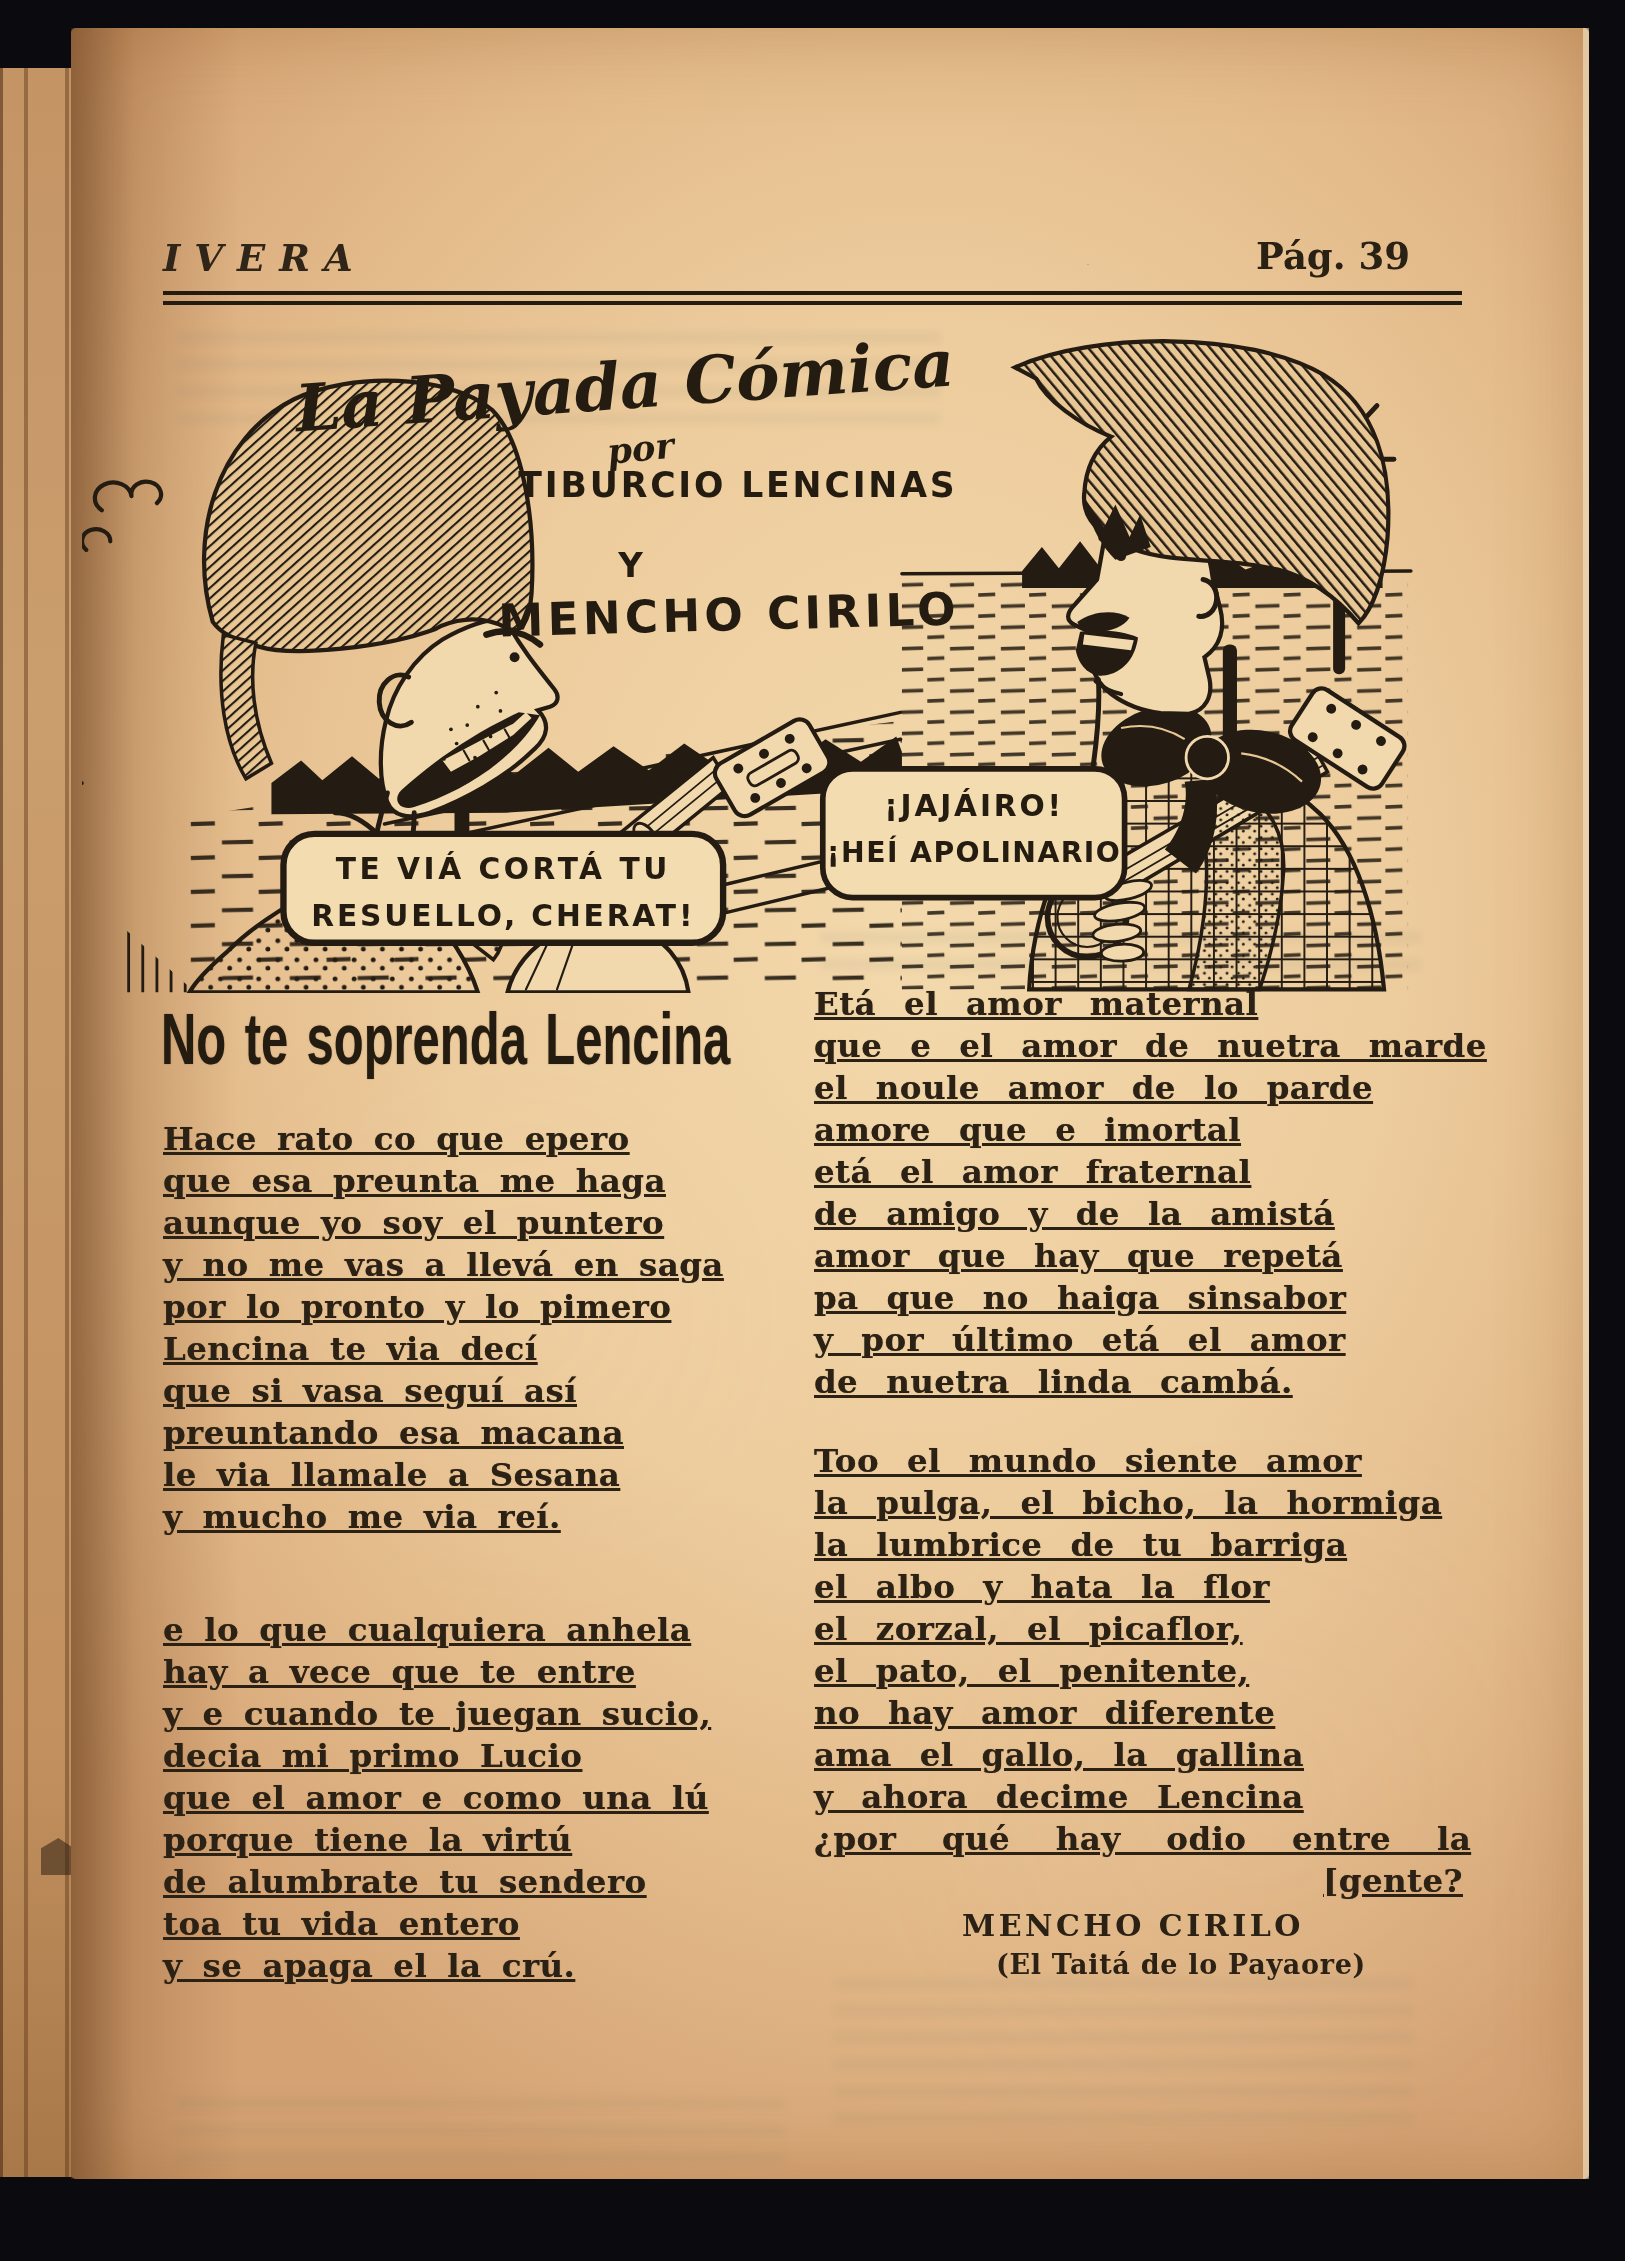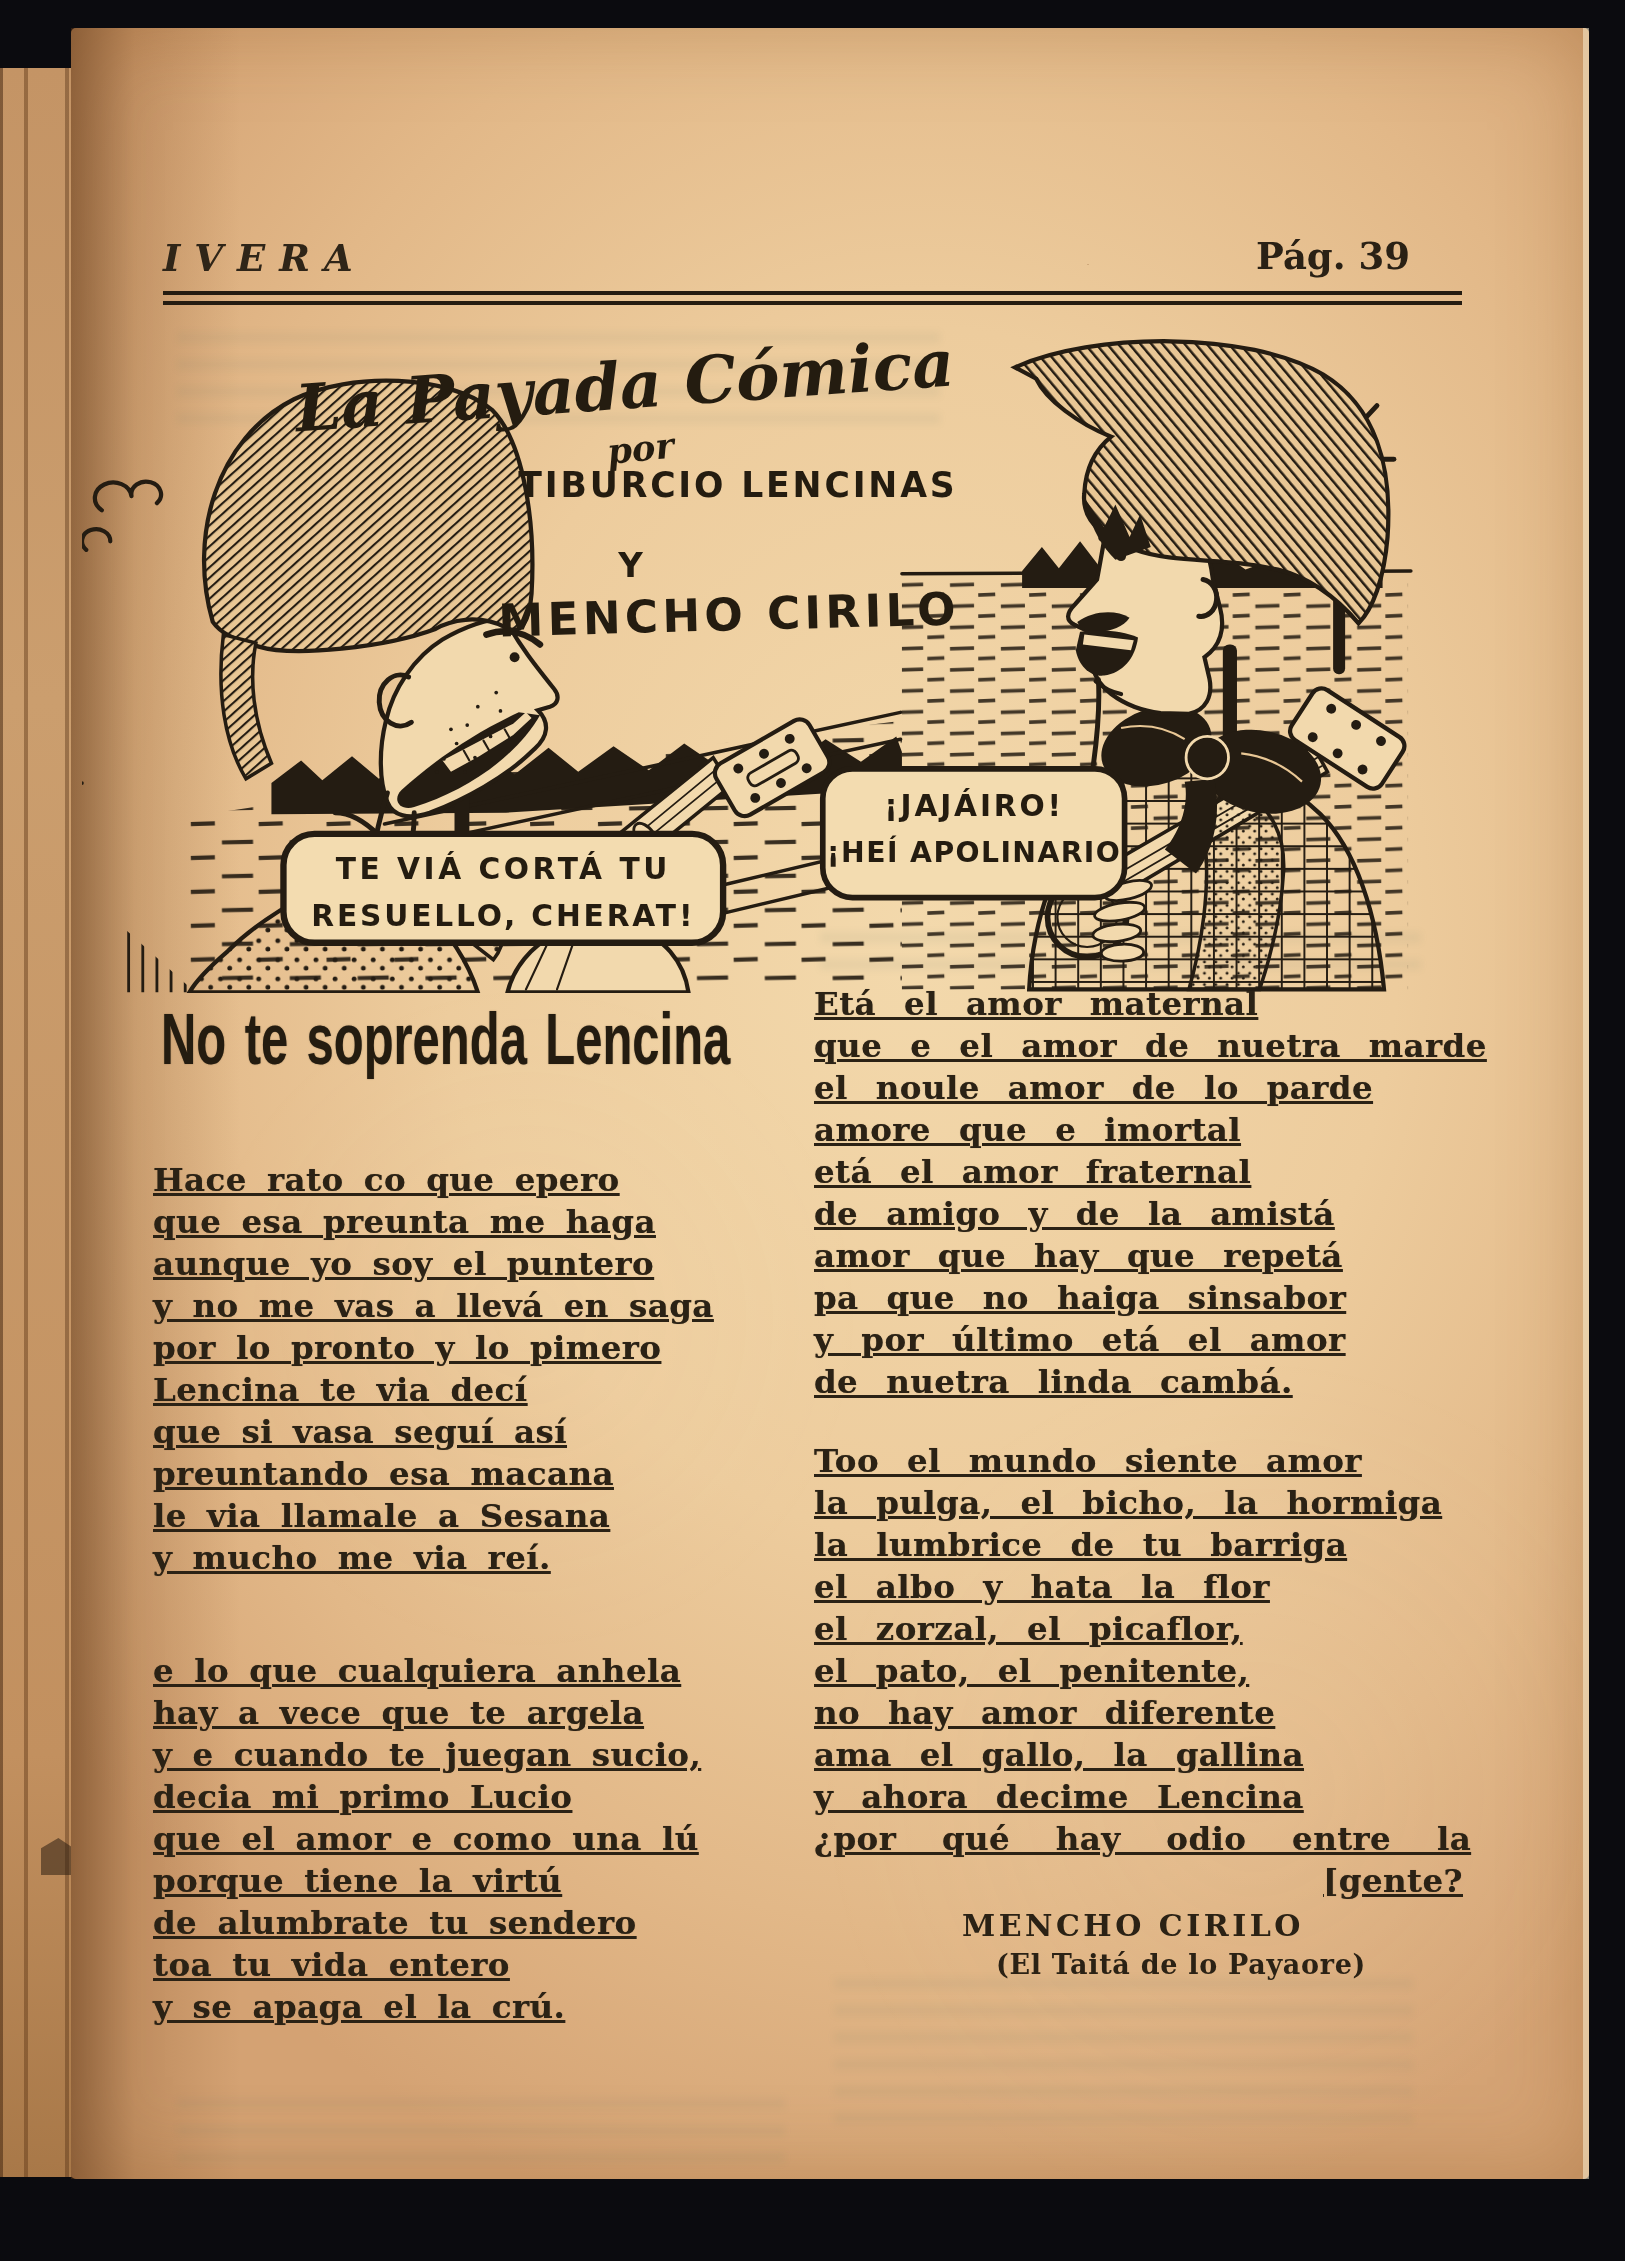--- a/index.html
+++ b/index.html
@@ -44,21 +44,21 @@
   
   .illo{position:absolute;left:10.6px;top:297px;}
   
   .headline{position:absolute;left:90px;top:970px;width:947px;
     font-family:"Liberation Sans","DejaVu Sans",sans-serif;font-weight:bold;font-size:72px;
     color:#241c10;letter-spacing:0;word-spacing:7px;white-space:nowrap;
     transform:scaleX(.68);transform-origin:left center;text-shadow:0 0 1.4px rgba(35,25,10,.5);}
   .stanza{position:absolute;color:#2b2215;font-family:"DejaVu Serif",serif;font-weight:bold;
     font-size:32.5px;line-height:42px;text-shadow:0 0 0.7px rgba(40,30,15,.55);}
   .stanza .line{white-space:nowrap;letter-spacing:0.4px;text-decoration:underline;}
-  .col-l{left:82px;width:644px;word-spacing:8.5px;margin-top:41px;}
+  .col-l{left:92px;width:644px;word-spacing:8.5px;}
   .col-r{left:743px;width:649px;word-spacing:16.3px;}
   .s-l1{top:1090px;} .s-l2{top:1581px;}
   .s-r1{top:955px;} .s-r2{top:1412px;}
   .s-r2 .line:nth-child(10){word-spacing:34px;}
   .s-r2 .line:nth-child(11){text-align:right;word-spacing:0;}
   .signature{position:absolute;left:743px;top:1880px;width:649px;color:#2b2215;}
   .sig-name{font-family:"DejaVu Serif",serif;font-weight:bold;font-size:30px;letter-spacing:3.5px;
     padding-left:148px;white-space:nowrap;}
   .sig-sub{font-family:"DejaVu Serif",serif;font-weight:bold;font-size:27px;letter-spacing:0.7px;
     padding-left:182px;white-space:nowrap;margin-top:5.7px;}
@@ -318,21 +318,21 @@
         <div class="line">y no me vas a llevá en saga</div>
         <div class="line">por lo pronto y lo pimero</div>
         <div class="line">Lencina te via decí</div>
         <div class="line">que si vasa seguí así</div>
         <div class="line">preuntando esa macana</div>
         <div class="line">le via llamale a Sesana</div>
         <div class="line">y mucho me via reí.</div>
       </div>
     <div class="stanza col-l s-l2">
         <div class="line">e lo que cualquiera anhela</div>
-        <div class="line">hay a vece que te argela</div>
+        <div class="line">hay a vece que te entre</div>
         <div class="line">y e cuando te juegan sucio,</div>
         <div class="line">decia mi primo Lucio</div>
         <div class="line">que el amor e como una lú</div>
         <div class="line">porque tiene la virtú</div>
         <div class="line">de alumbrate tu sendero</div>
         <div class="line">toa tu vida entero</div>
         <div class="line">y se apaga el la crú.</div>
       </div>
     <div class="stanza col-r s-r1">
         <div class="line">Etá el amor maternal</div>

